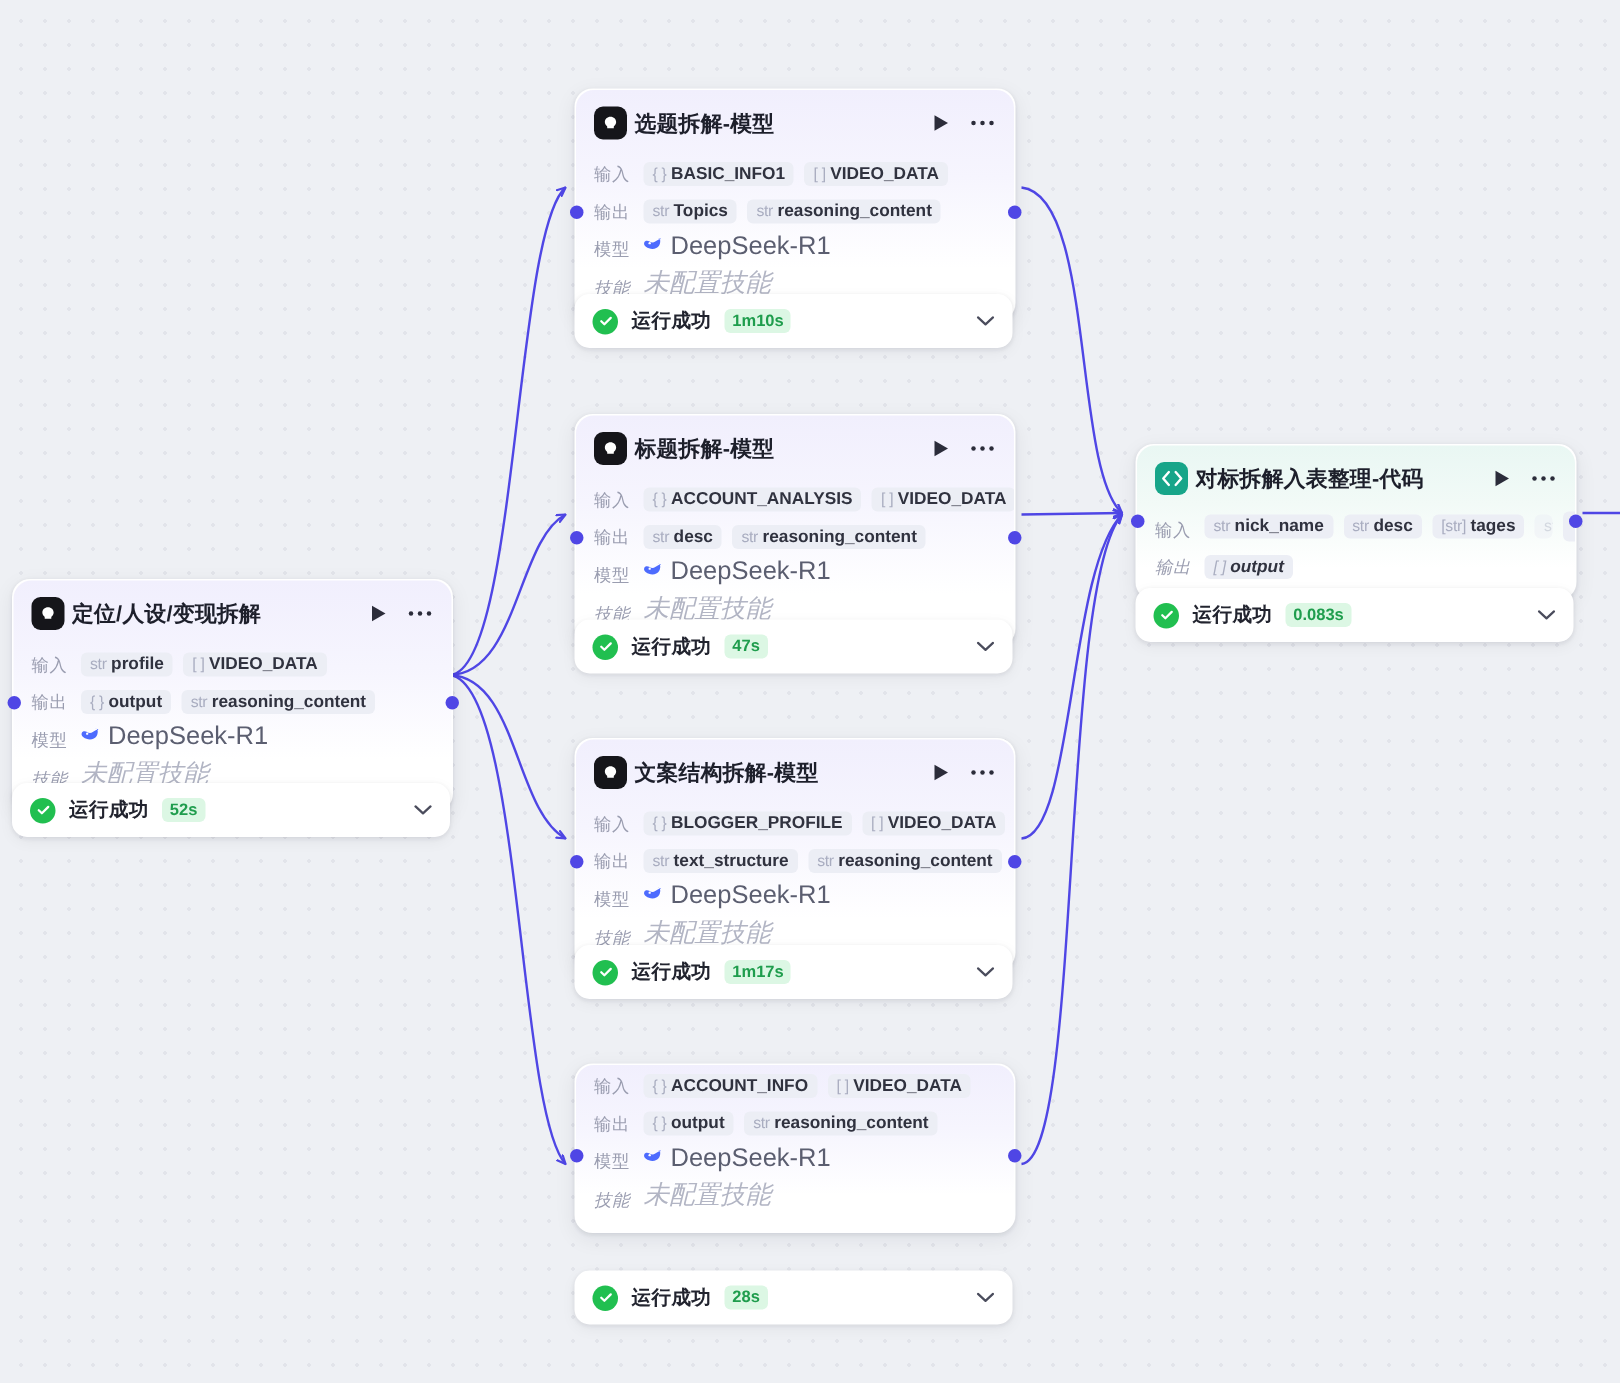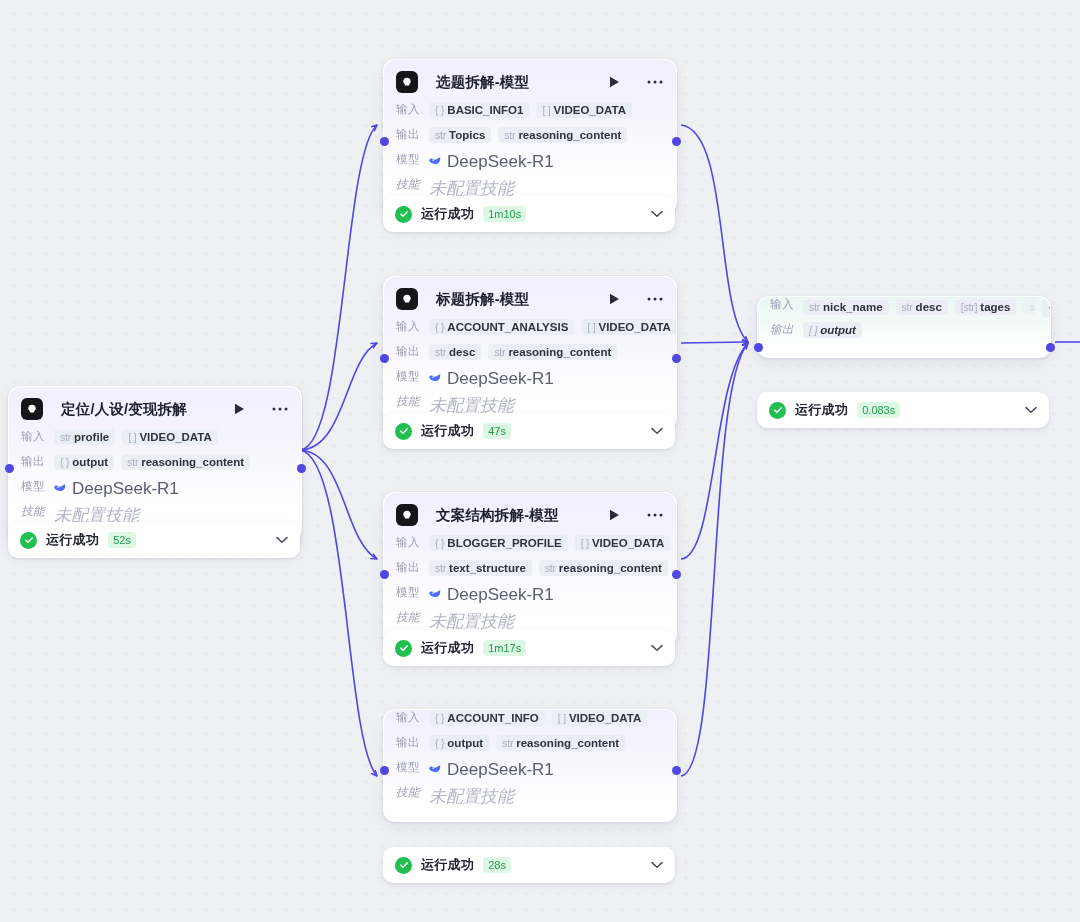--- a/index.html
+++ b/index.html
@@ -45,21 +45,21 @@
     overflow: hidden;
     background: linear-gradient(180deg, #f1effd 0%, #f6f5fe 38%, #ffffff 78%, #ffffff 100%);
   }
   .node.code .node-body {
     background: linear-gradient(180deg, #e9f7f3 0%, #f2faf7 38%, #ffffff 80%, #ffffff 100%);
   }
   .node-header {
     display: flex;
     align-items: center;
     padding: 11px 12px 9px 12px;
-    gap: 18px;
+    gap: 5px;
   }
   .node-icon {
     width: 22px; height: 22px;
     border-radius: 6px;
     background: #15151a;
     display: flex; align-items: center; justify-content: center;
     flex: 0 0 auto;
   }
   .node-icon.teal { background: #17a589; }
   .node-icon svg { display: block; }
@@ -78,21 +78,21 @@
     display: flex; align-items: center; justify-content: center;
     color: #2b2c3a;
     cursor: pointer;
   }
   .hdr-btn.play { width: 16px; height: 16px; margin-right: 6px; }
   .hdr-btn.more { width: 18px; height: 16px; }
 
   .rows { padding: 0 12px 13px 12px; }
   .row {
     display: flex;
-    align-items: flex-start;
+    align-items: flex-end;
     gap: 7px;
     min-height: 22px;
     margin-bottom: 3px;
   }
   .row:last-child { margin-bottom: 0; font-style: italic; }
   .row-label {
     font-size: 11.5px;
     color: #9a9db0;
     flex: 0 0 auto;
     width: 26px;
@@ -181,21 +181,21 @@
     color: #22242f;
     font-weight: 600;
     letter-spacing: .3px;
   }
   .status-time {
     font-size: 11px;
     color: #1f9d4d;
     background: #dcf7e4;
     border-radius: 4px;
     padding: 2px 5px;
-    font-weight: 400;
+    font-weight: 700;
   }
   .status-caret {
     margin-left: auto;
     display: flex; align-items: center;
     color: #4a4c5c;
     cursor: pointer;
   }
 </style>
 </head>
 <body>
@@ -624,20 +624,40 @@
     <span class="status-time">28s</span>
     <span class="status-caret">
       <svg width="12" height="8" viewBox="0 0 12 8">
           <path d="M1 1.6 6 6.2 11 1.6" fill="none" stroke="currentColor" stroke-width="1.5" stroke-linecap="round" stroke-linejoin="round"></path>
         </svg>
     </span>
   </div>
 
   <div class="node code" style="left:757px; top:296px;">
     <div class="node-body">
+      <div class="node-header">
+        <span class="node-icon teal">
+          <svg width="15" height="12" viewBox="0 0 16 12">
+              <path d="M5.6 1.4 1.6 6l4 4.6M10.4 1.4 14.4 6l-4 4.6" fill="none" stroke="#fff" stroke-width="1.7" stroke-linecap="round" stroke-linejoin="round"></path>
+            </svg>
+        </span>
+        <span class="node-title">对标拆解入表整理-代码</span>
+        <span class="hdr-btn play">
+          <svg width="11" height="12" viewBox="0 0 11 12">
+              <path d="M1 .8 10 6 1 11.2z" fill="currentColor"></path>
+            </svg>
+        </span>
+        <span class="hdr-btn more">
+          <svg width="16" height="4" viewBox="0 0 16 4">
+              <circle cx="2" cy="2" r="1.5" fill="currentColor"></circle>
+              <circle cx="8" cy="2" r="1.5" fill="currentColor"></circle>
+              <circle cx="14" cy="2" r="1.5" fill="currentColor"></circle>
+            </svg>
+        </span>
+      </div>
       <div class="rows">
         <div class="row">
           <span class="row-label">输入</span>
           <span class="chips">
             <span class="chip">
                 <span class="ty">str</span>
                 <span>nick_name</span>
               </span>
             <span class="chip">
                 <span class="ty">str</span>

